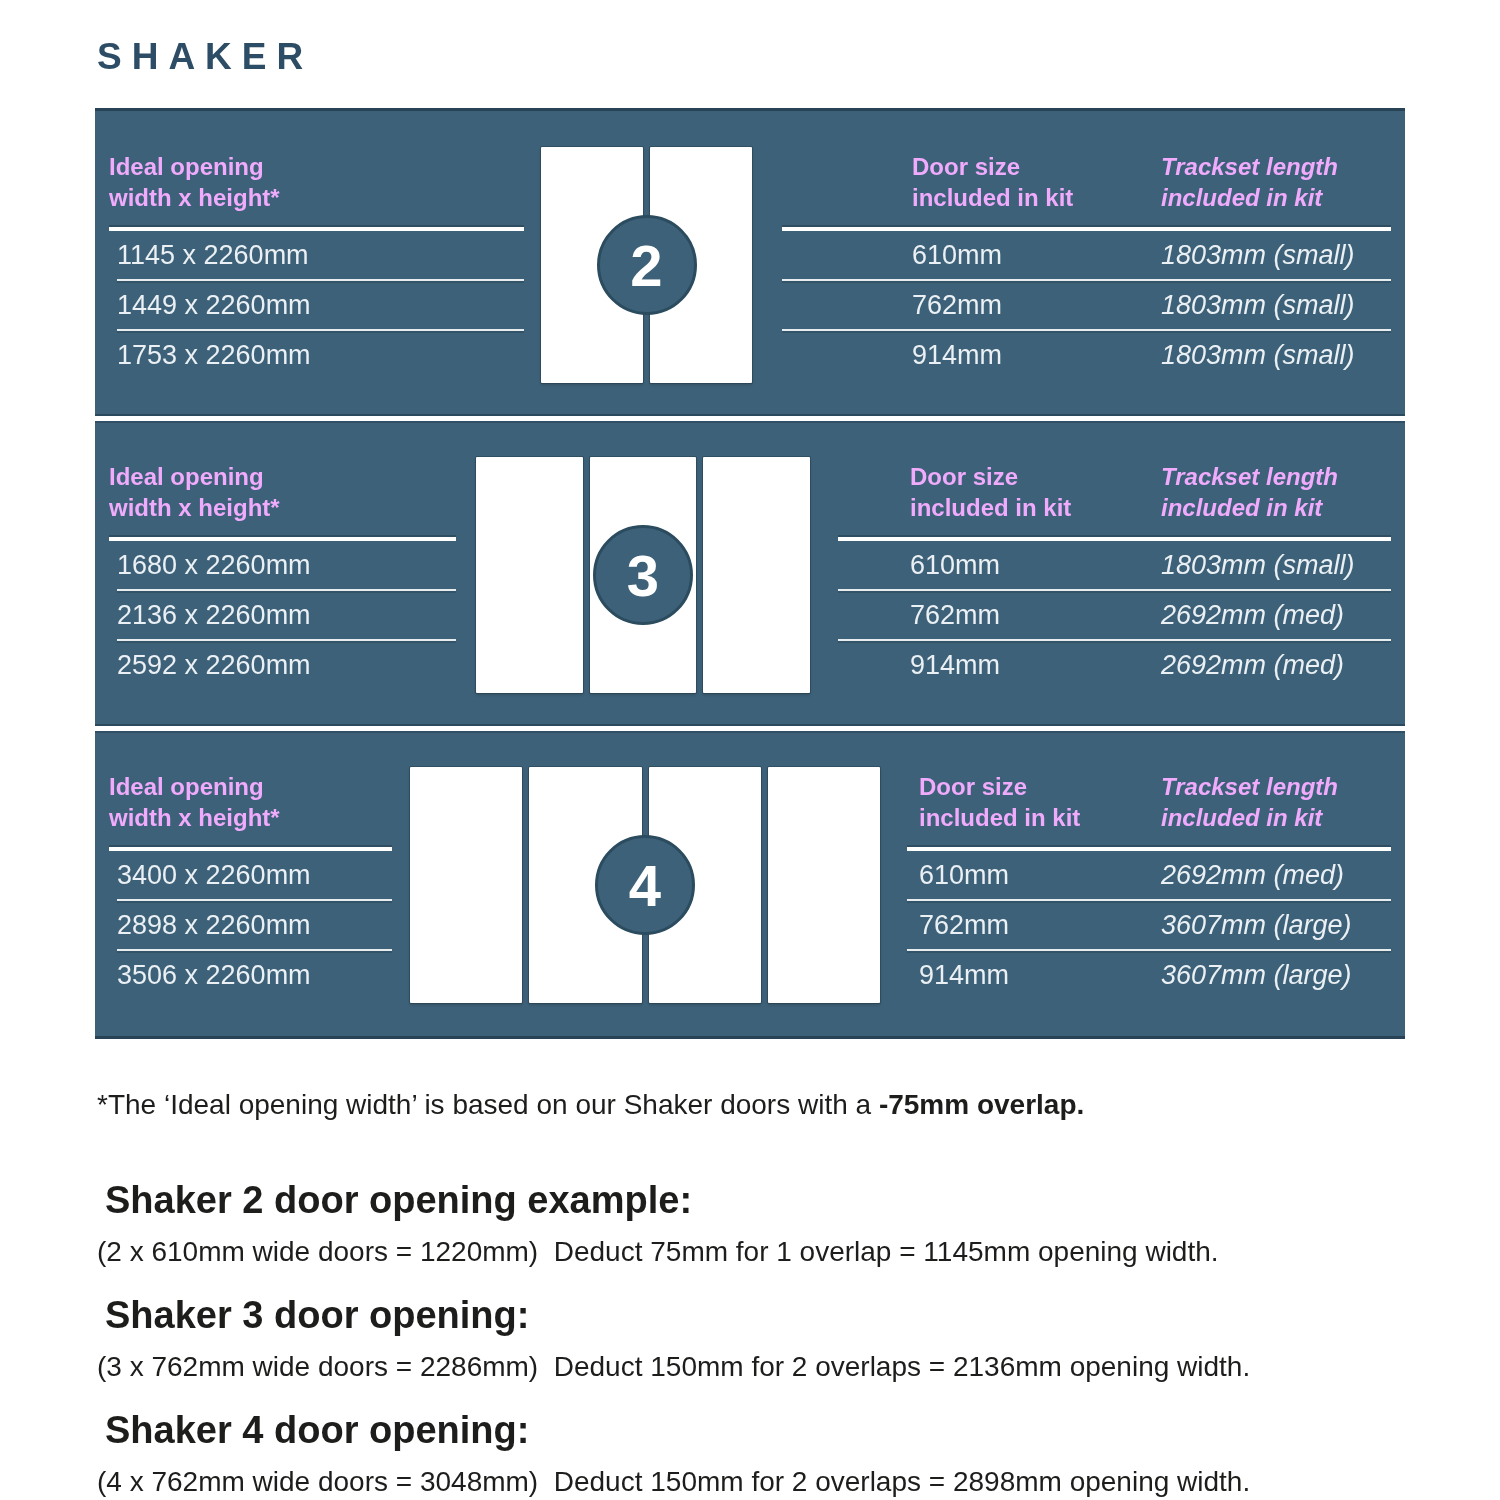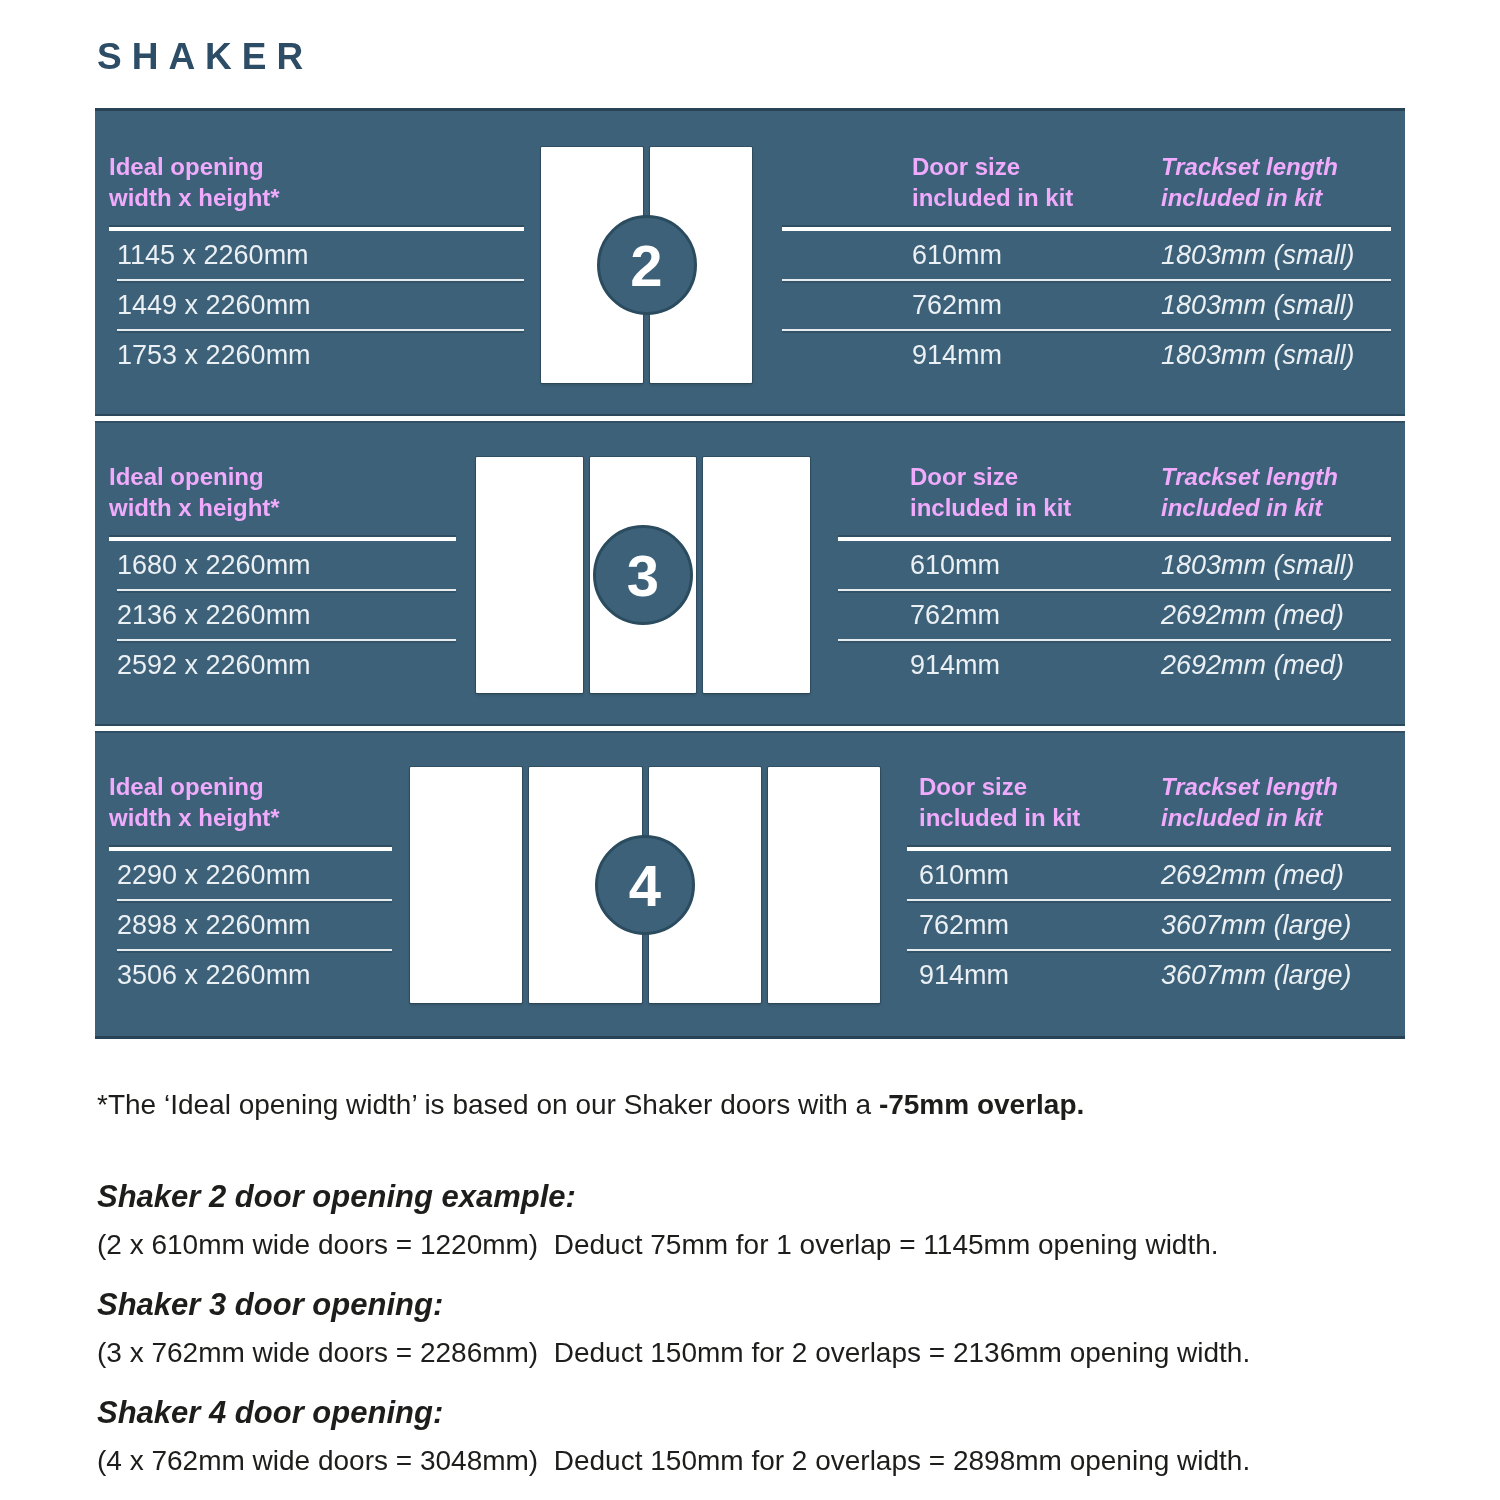--- a/index.html
+++ b/index.html
@@ -111,21 +111,21 @@
   }
   .cell2 { padding-left: 15px; font-style: italic; }
   .s1 .cell1 { padding-left: 130px; }
   .s2 .cell1 { padding-left: 72px; }
   .s3 .cell1 { padding-left: 12px; }
 
   
   .notes { margin: 50px 95px 0 97px; }
   .footnote { font-size: 28px; margin: 0 0 58px 0; }
   .footnote b { font-weight: 700; }
-  .example-heading { margin: 0 0 14px 0; font-size: 31px; font-weight: 700; font-style: italic; }
+  .example-heading { margin: 0 0 14px 8px; font-size: 38px; font-weight: 700; }
   .example-body { margin: 0 0 26px 0; font-size: 28px; white-space: pre-wrap; }
 </style>
 </head>
 <body>
 
 <div class="page">
 
   <h1 class="title">SHAKER</h1>
 
   <div class="panel">
@@ -234,21 +234,21 @@
     <div class="section-divider"></div>
 
     <div class="section s3">
       <div class="left-col">
         <div class="col-header">
           <span>Ideal opening</span>
           <span>width x height*</span>
         </div>
         <div class="header-rule"></div>
         <div class="rowset">
-          <div class="row">2290 x 2260mm</div>
+          <div class="row">3400 x 2260mm</div>
           <div class="row">2898 x 2260mm</div>
           <div class="row">3506 x 2260mm</div>
         </div>
       </div>
       <div class="diagram">
         <div class="doors">
           <div class="door"></div>
           <div class="door"></div>
           <div class="door"></div>
           <div class="door"></div>

